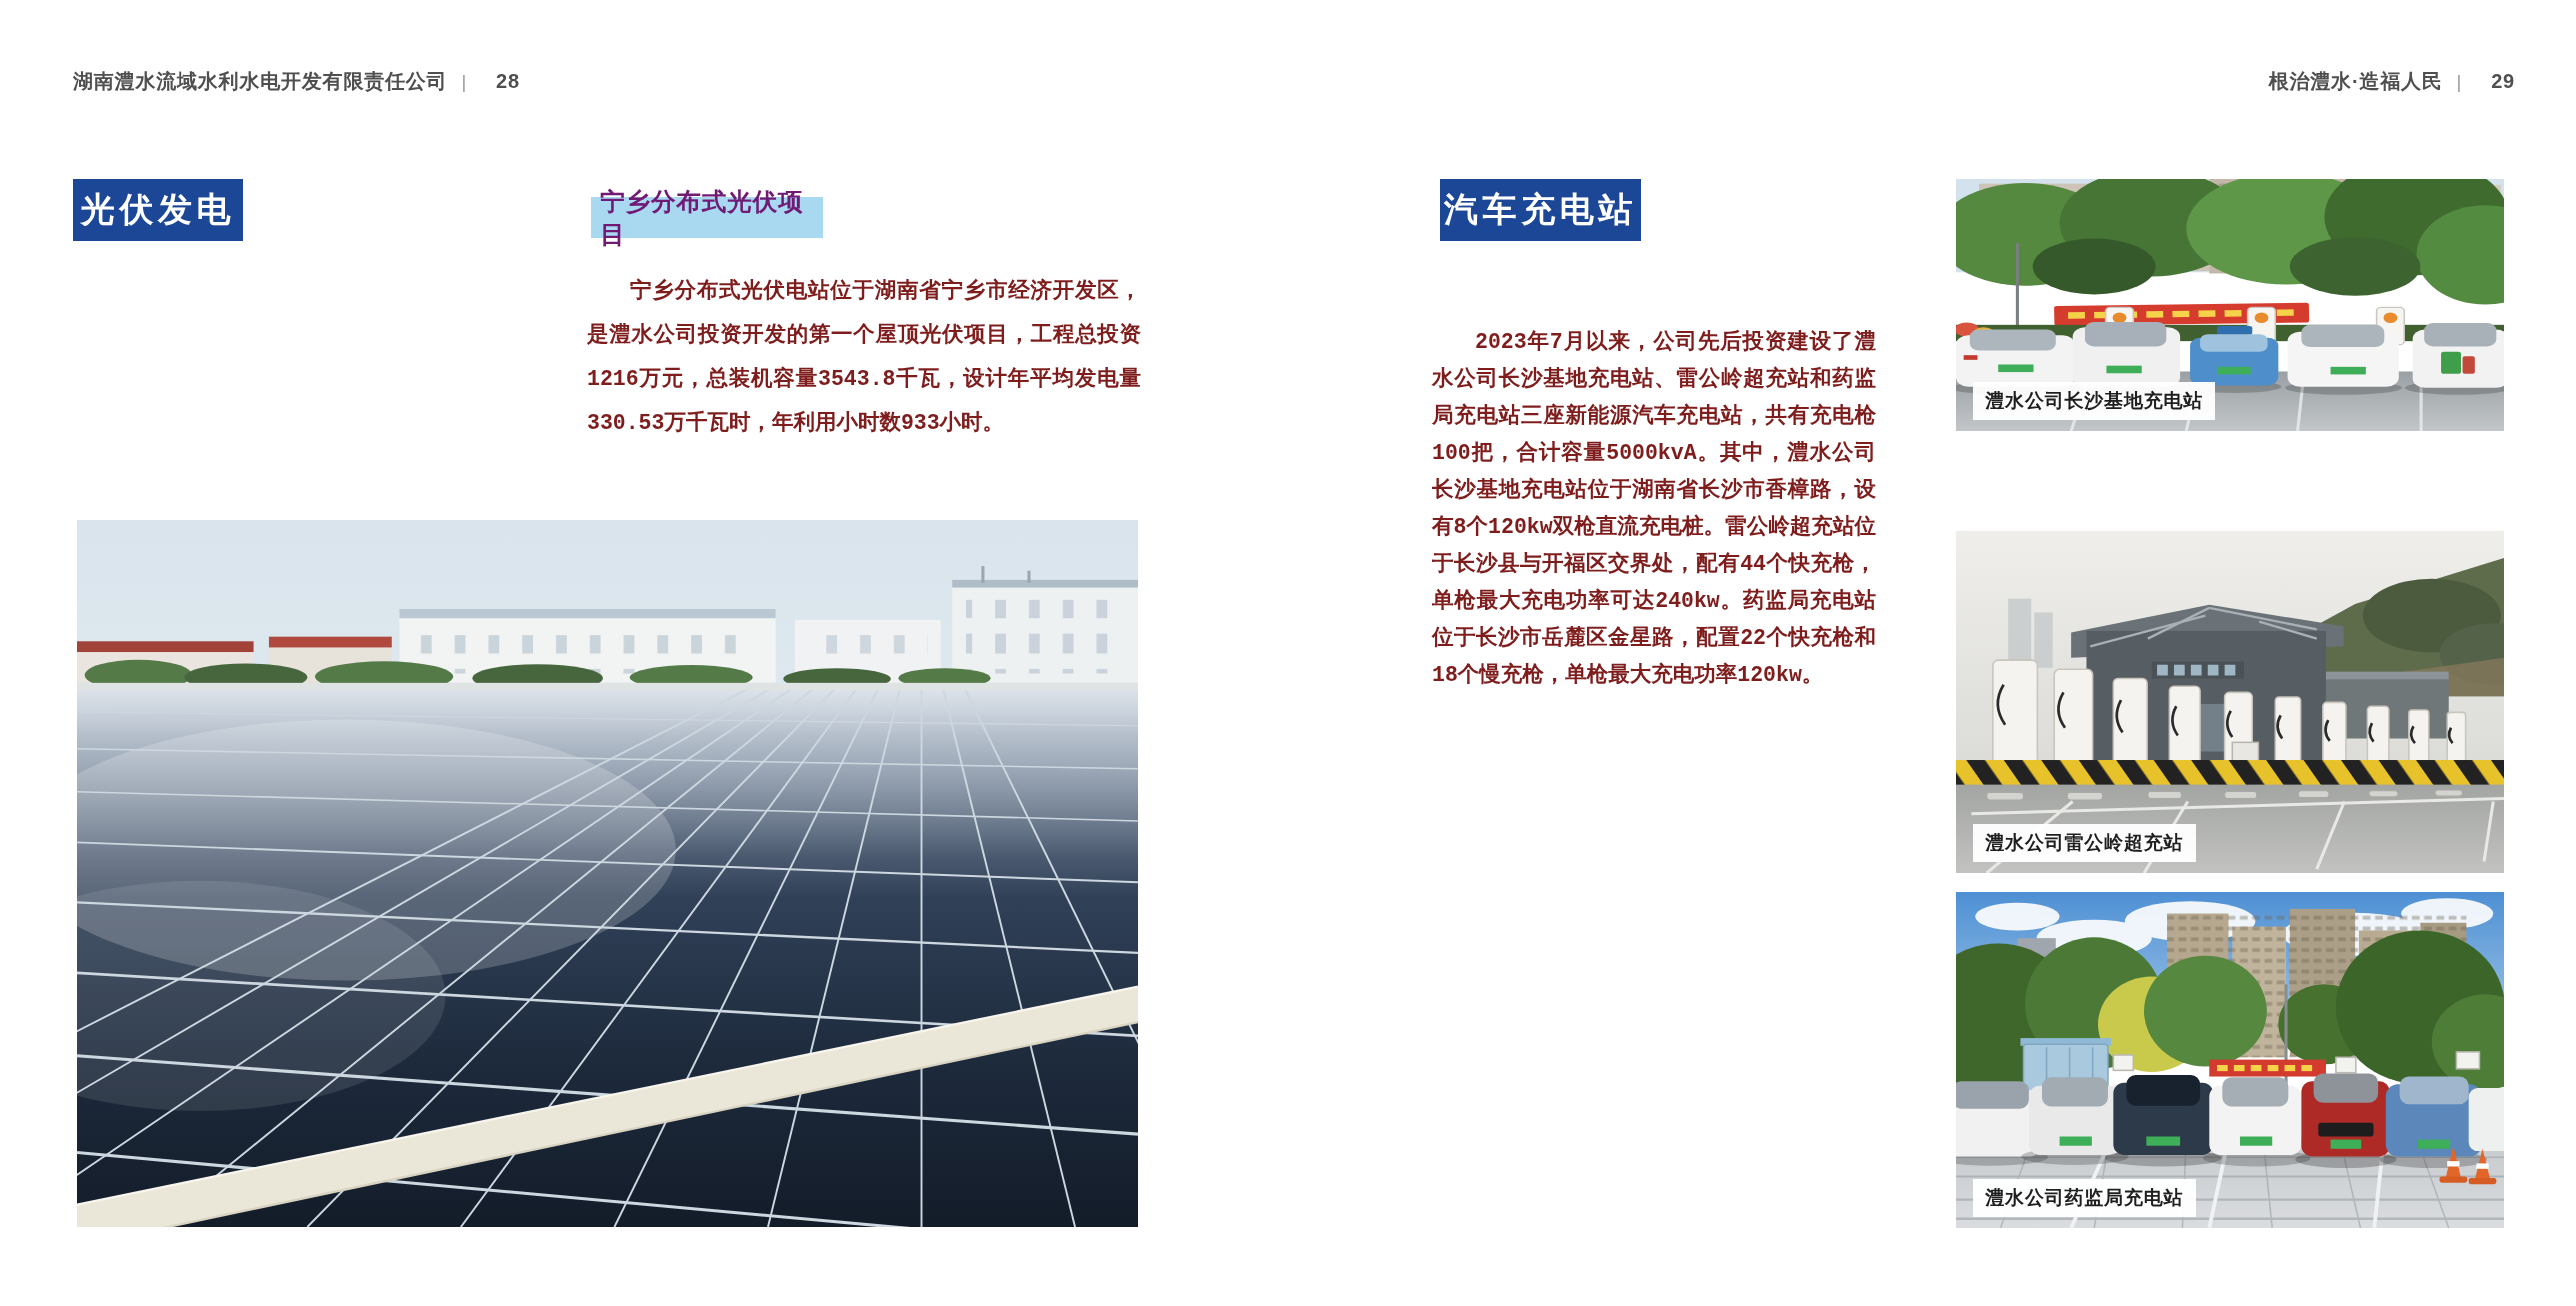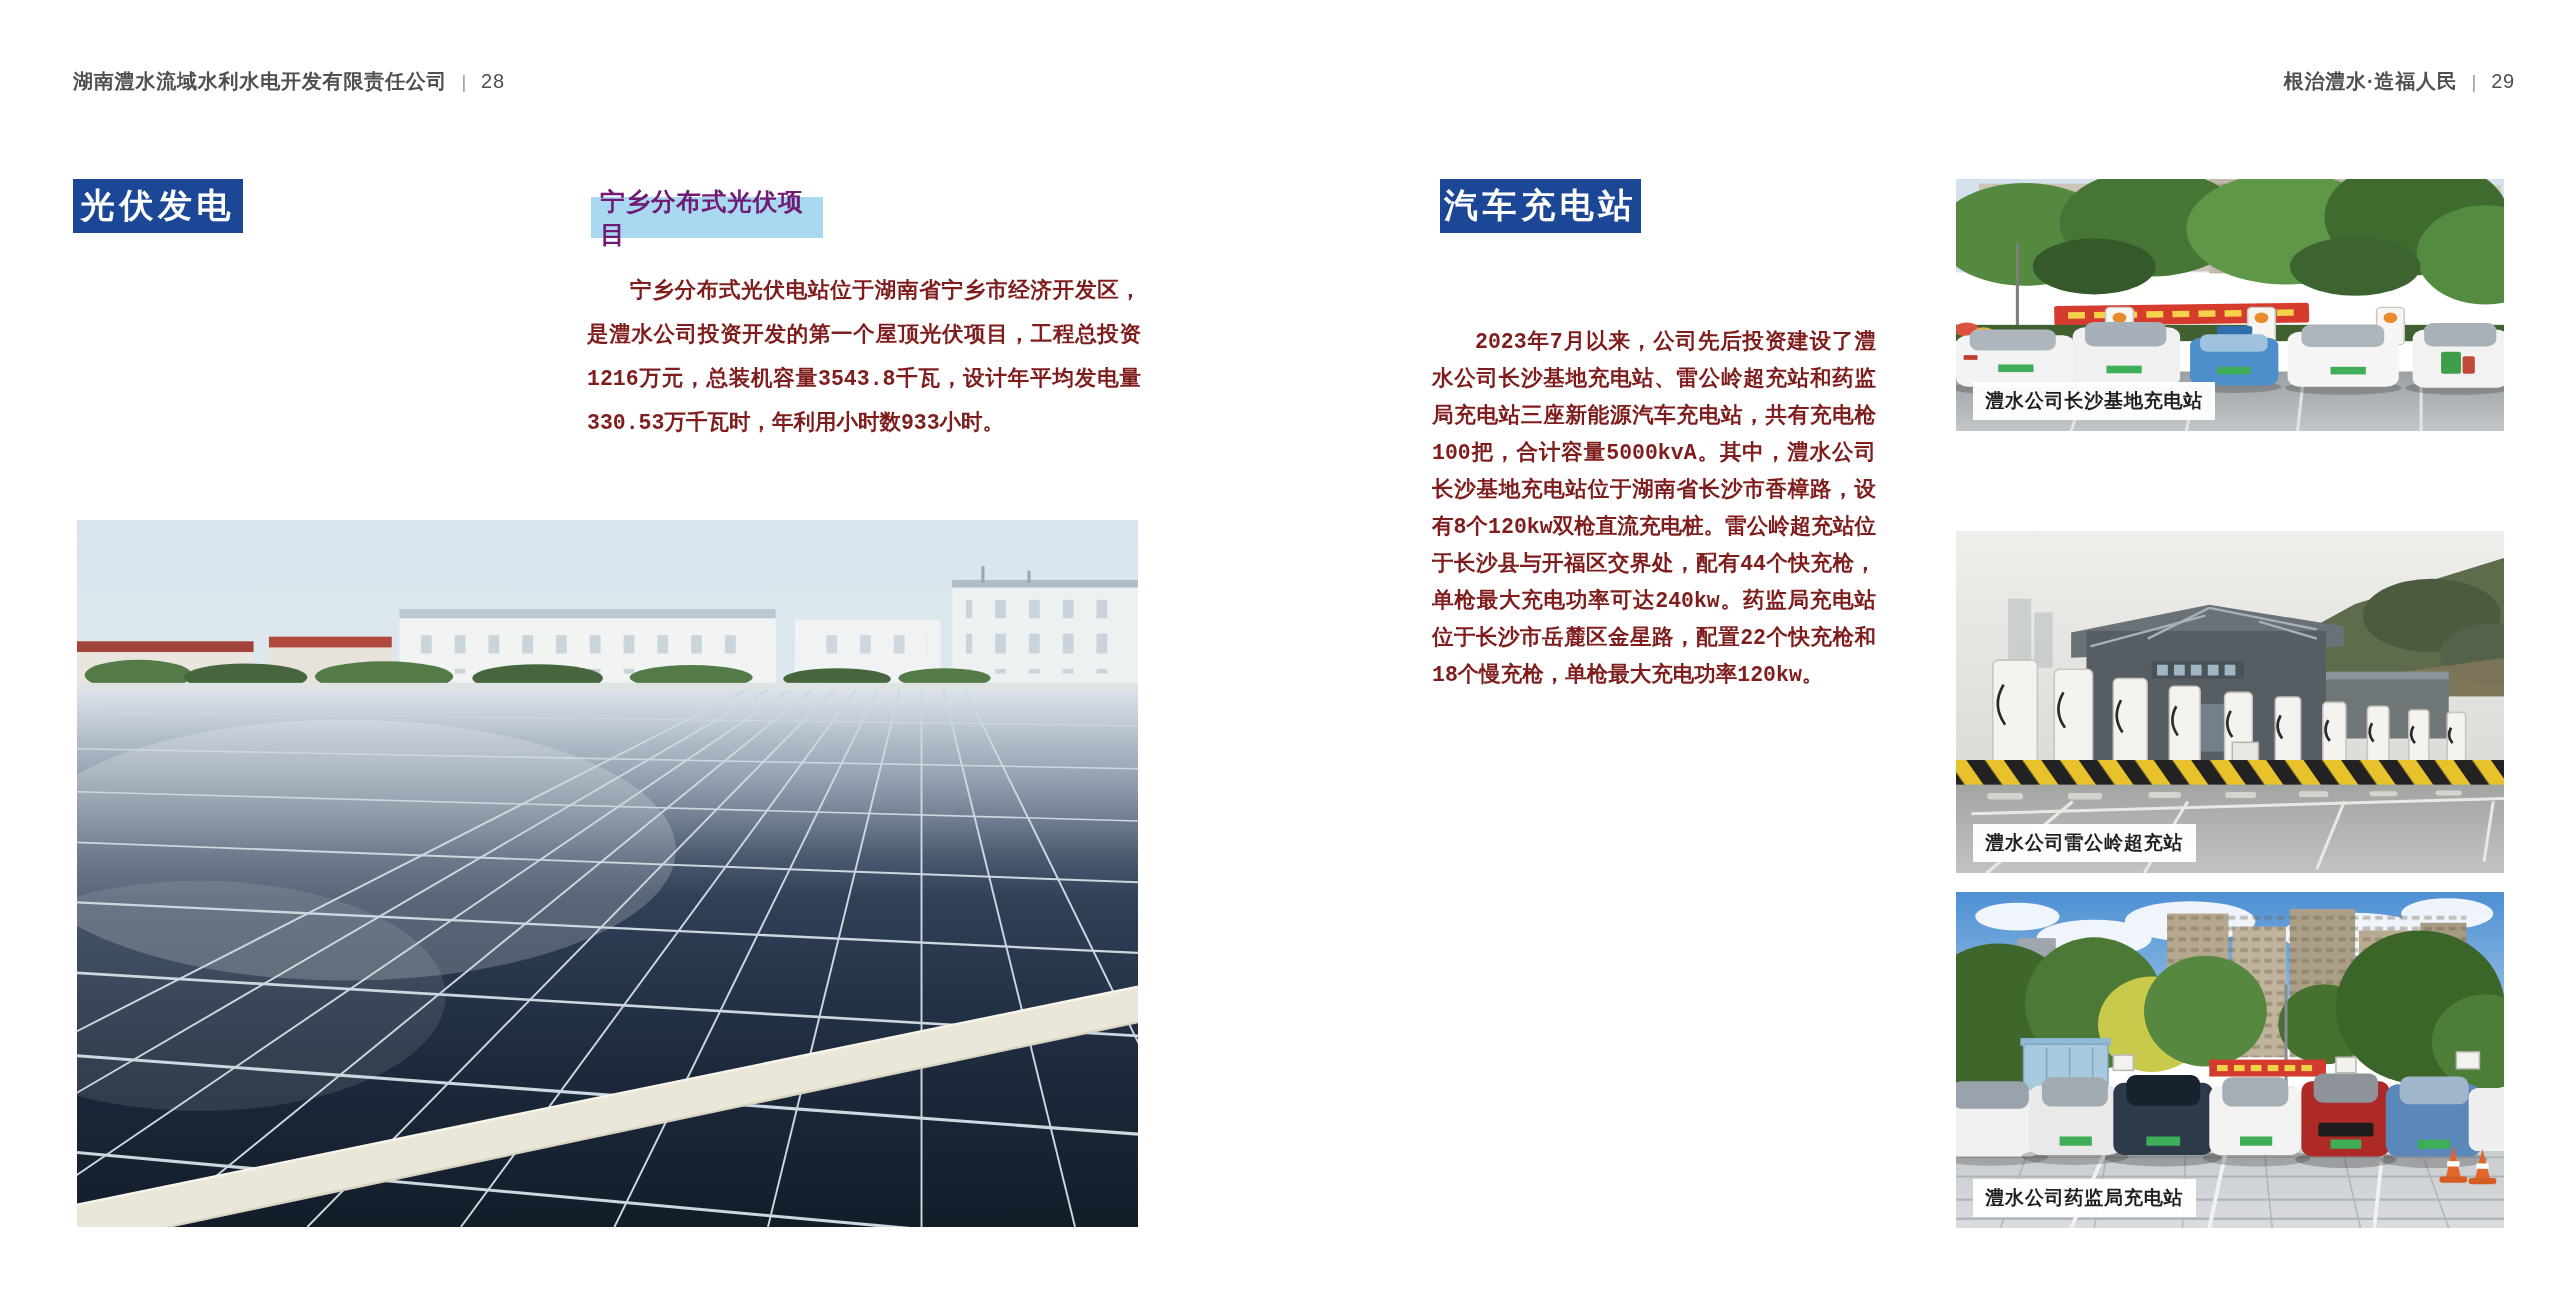--- a/index.html
+++ b/index.html
@@ -7,27 +7,27 @@
     width:2576px;height:1306px;background:#ffffff;position:relative;overflow:hidden;
     font-family:"Liberation Sans","DejaVu Sans",sans-serif;
   }
   .abs{position:absolute;}
   
   .runhead{
     top:68px;font-size:20px;font-weight:bold;color:#4f4f4f;letter-spacing:0.8px;
     display:flex;align-items:center;white-space:nowrap;
   }
   .runhead .sep{color:#9a9a9a;font-weight:400;margin:0 14px;font-size:18.4px;}
-  .runhead .pageno{color:#4f4f4f;font-weight:normal;}
+  .runhead .pageno{color:#4f4f4f;font-weight:bold;margin-left:15px;}
   #runhead-left{left:73px;}
   #runhead-right{right:61px;text-align:center;}
   
   .section-title{
     background:#1c4796;color:#ffffff;font-weight:bold;font-size:34px;letter-spacing:4.6px;
-    display:flex;align-items:center;justify-content:center;height:54px;
+    display:flex;align-items:center;justify-content:center;height:62px;
   }
   #title-left{left:73px;top:179px;width:170px;}
   #title-right{left:1440px;top:179px;width:201px;}
   
   .project-tag{
     left:591px;top:197px;width:232px;height:41px;background:#a9d9f0;color:#701a75;
     font-weight:bold;font-size:24.6px;letter-spacing:0.8px;display:flex;align-items:center;
     padding-left:9.2px;box-sizing:border-box;
   }
   

